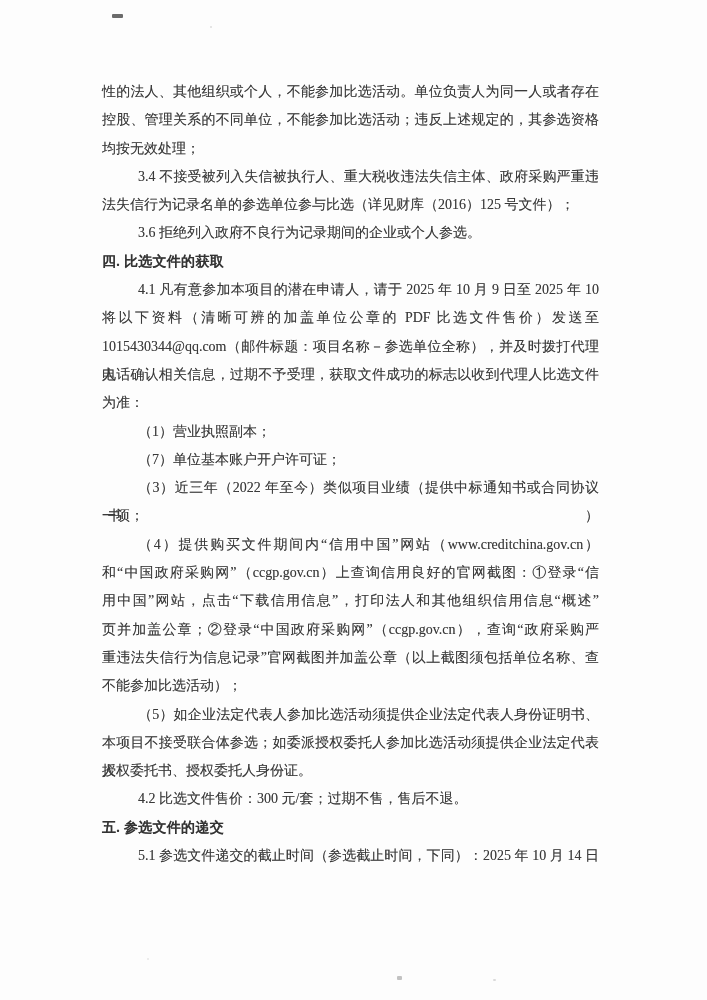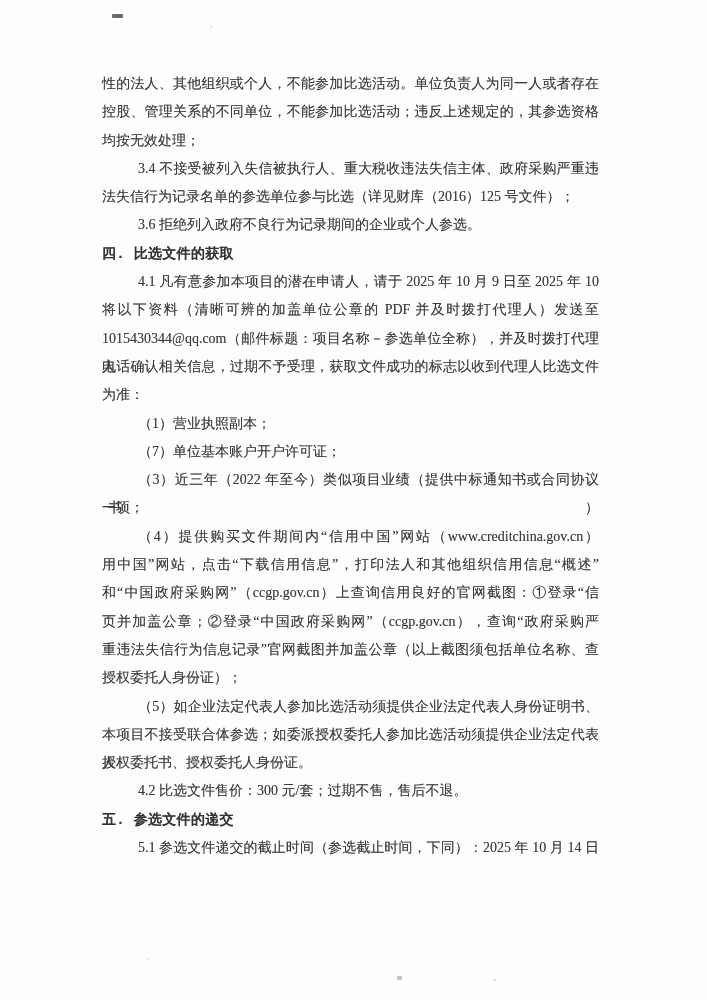--- a/index.html
+++ b/index.html
@@ -11,21 +11,21 @@
     position: relative;
     width: 707px;
     height: 1000px;
     background: #fdfdfd;
     overflow: hidden;
     font-family: "Liberation Serif", "DejaVu Serif", serif;
   }
   .textblock {
     position: absolute;
     left: 102px;
-    top: 70px;
+    top: 78px;
     width: 497px;
     font-size: 14px;
     line-height: 28.3px;
     color: #3a3a3a;
     text-shadow: 0 0 0.6px rgba(58,58,58,0.45);
   }
   .ln {
     height: 28.3px;
     overflow: visible;
     white-space: normal;
@@ -34,55 +34,55 @@
     text-align: justify;
     text-align-last: justify;
   }
   .ln.ind {
     text-indent: 30px;
     margin-left: 6px;
   }
   .ln.hd {
     font-weight: 700;
     color: #333333;
-    font-family: Liberation Mono, monospace;
+    font-family: Liberation Serif, serif;
     letter-spacing: 0.3px;
   }
   .smudge {
     position: absolute;
     border-radius: 1px;
   }
 </style>
 </head>
 <body>
 
 <div class="page">
   <div class="textblock">
       <div class="ln just">性的法人、其他组织或个人，不能参加比选活动。单位负责人为同一人或者存在</div>
       <div class="ln just">控股、管理关系的不同单位，不能参加比选活动；违反上述规定的，其参选资格</div>
       <div class="ln">均按无效处理；</div>
       <div class="ln just ind">3.4 不接受被列入失信被执行人、重大税收违法失信主体、政府采购严重违</div>
       <div class="ln">法失信行为记录名单的参选单位参与比选（详见财库（2016）125 号文件）；</div>
       <div class="ln ind">3.6 拒绝列入政府不良行为记录期间的企业或个人参选。</div>
       <div class="ln hd">四. 比选文件的获取</div>
       <div class="ln just ind">4.1 凡有意参加本项目的潜在申请人，请于 2025 年 10 月 9 日至 2025 年 10</div>
-      <div class="ln just">将以下资料（清晰可辨的加盖单位公章的 PDF 并及时拨打代理人）发送至</div>
+      <div class="ln just">将以下资料（清晰可辨的加盖单位公章的 PDF 比选文件售价）发送至</div>
       <div class="ln just">1015430344@qq.com（邮件标题：项目名称－参选单位全称），并及时拨打代理人</div>
       <div class="ln just">电话确认相关信息，过期不予受理，获取文件成功的标志以收到代理人比选文件</div>
       <div class="ln">为准：</div>
       <div class="ln ind">（1）营业执照副本；</div>
       <div class="ln ind">（7）单位基本账户开户许可证；</div>
       <div class="ln just ind">（3）近三年（2022 年至今）类似项目业绩（提供中标通知书或合同协议书）</div>
       <div class="ln">一项；</div>
       <div class="ln just ind">（4）提供购买文件期间内“信用中国”网站（www.creditchina.gov.cn）</div>
+      <div class="ln just">和“中国政府采购网”（ccgp.gov.cn）上查询信用良好的官网截图：①登录“信</div>
       <div class="ln just">用中国”网站，点击“下载信用信息”，打印法人和其他组织信用信息“概述”</div>
-      <div class="ln just">和“中国政府采购网”（ccgp.gov.cn）上查询信用良好的官网截图：①登录“信</div>
       <div class="ln just">页并加盖公章；②登录“中国政府采购网”（ccgp.gov.cn），查询“政府采购严</div>
       <div class="ln just">重违法失信行为信息记录”官网截图并加盖公章（以上截图须包括单位名称、查</div>
-      <div class="ln">授权委托人身份证）；</div>
+      <div class="ln">不能参加比选活动）；</div>
       <div class="ln just ind">（5）如企业法定代表人参加比选活动须提供企业法定代表人身份证明书、</div>
       <div class="ln just">本项目不接受联合体参选；如委派授权委托人参加比选活动须提供企业法定代表人</div>
       <div class="ln">授权委托书、授权委托人身份证。</div>
       <div class="ln ind">4.2 比选文件售价：300 元/套；过期不售，售后不退。</div>
       <div class="ln hd">五. 参选文件的递交</div>
       <div class="ln just ind">5.1 参选文件递交的截止时间（参选截止时间，下同）：2025 年 10 月 14 日</div>
     </div>
 <div class="smudge" style="left: 112px; top: 14px; width: 11px; height: 4px; background: rgb(107, 107, 107);"></div>
     <div class="smudge" style="left: 210px; top: 26px; width: 2px; height: 2px; background: rgb(220, 220, 220);"></div>
     <div class="smudge" style="left: 443px; top: 287px; width: 2px; height: 2px; background: rgb(226, 226, 226);"></div>

